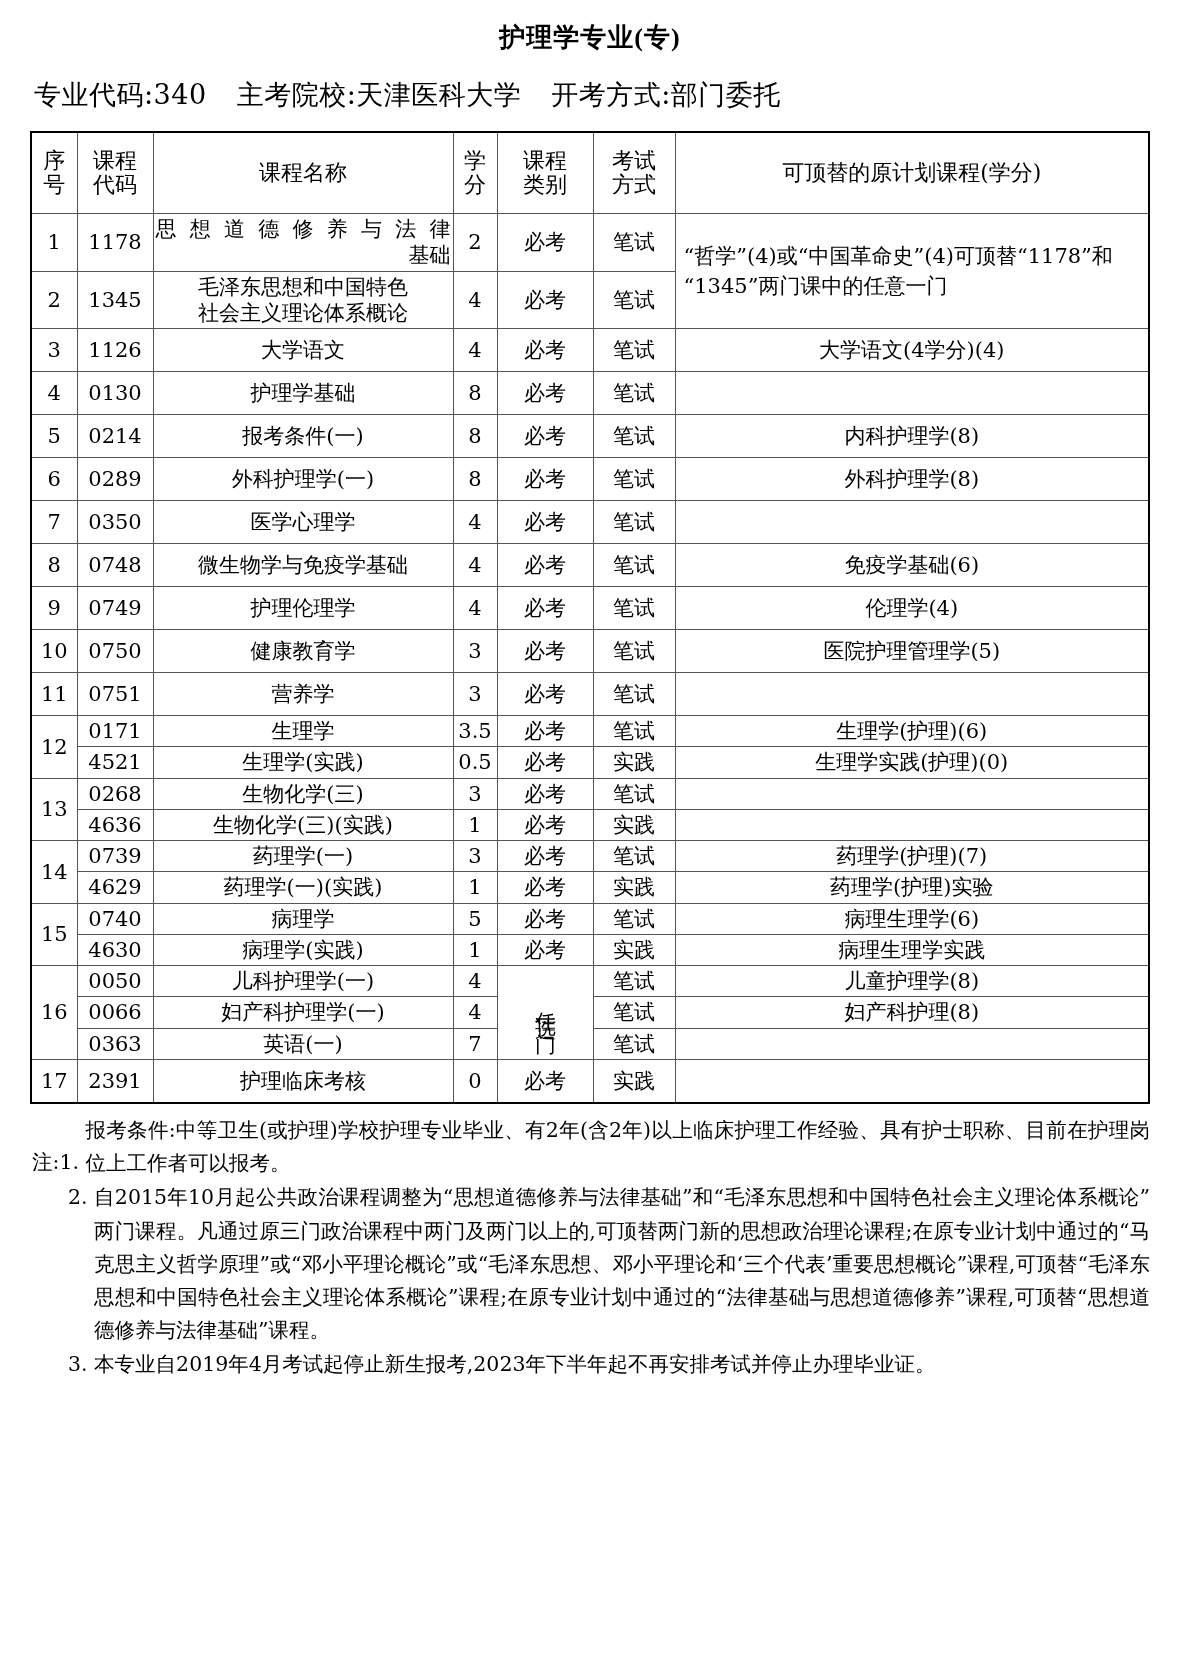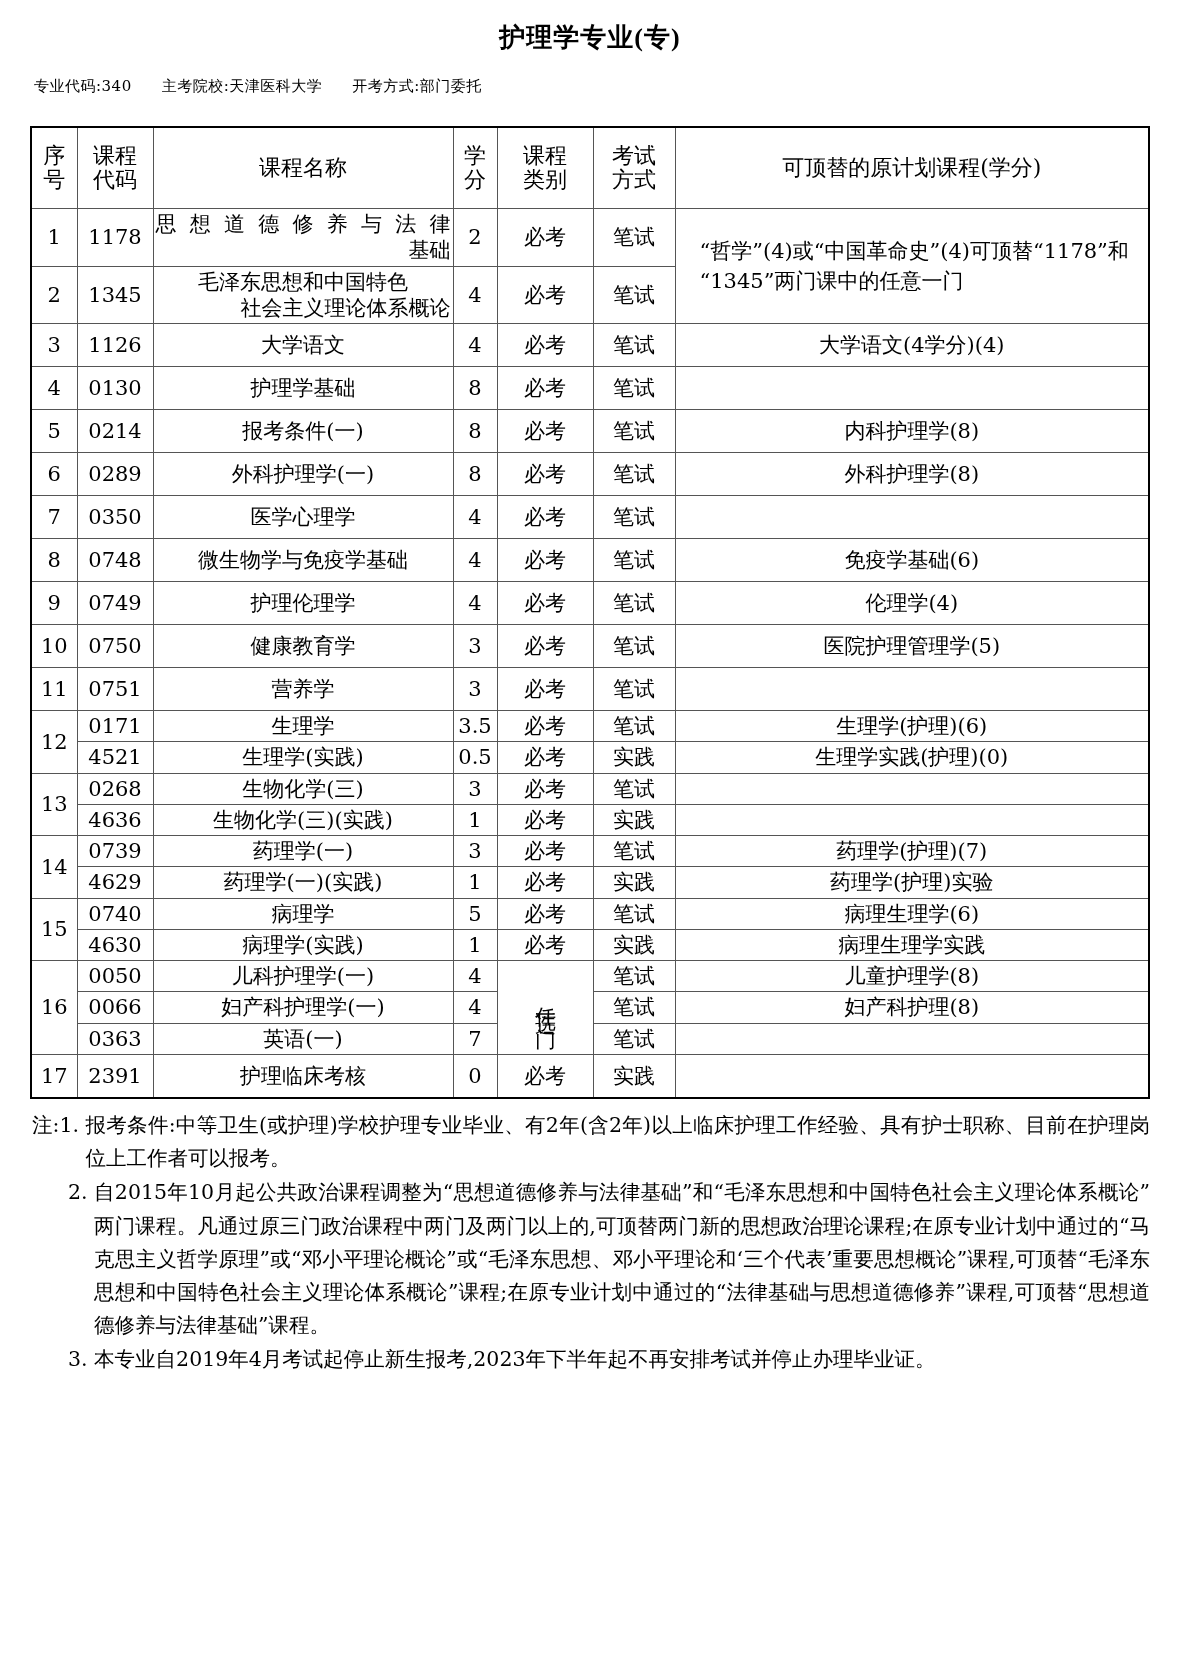--- a/index.html
+++ b/index.html
@@ -25,22 +25,22 @@
   .doc-title {
     text-align: center;
     font-size: 26px;
     font-weight: 700;
     letter-spacing: 1px;
     margin: 22px 0 0 0;
     line-height: 1.2;
     font-family: Liberation Serif, serif;
   }
   .meta-line {
-    font-size: 15px;
-    margin: 24px 0 30px 4px;
+    font-size: 27px;
+    margin: 24px 0 18px 4px;
     letter-spacing: 0.5px;
     white-space: nowrap;
   }
   .meta-line .meta-seg { margin-right: 30px; }
 
   table.course-table {
     border-collapse: collapse;
     width: 1118px;
     table-layout: fixed;
     margin-left: 0px;
@@ -83,21 +83,21 @@
   td.row-h1 { height: 38px; }
   td.row-h2 { height: 38px; }
   td.cell-sub {
     font-size: 21px;
     padding-left: 5px;
     padding-right: 5px;
   }
   td.cell-sub.left {
     text-align: left;
     line-height: 1.45;
-    padding-left: 24px;
+    padding-left: 8px;
   }
   .vert-inner {
     display: inline-block;
     writing-mode: vertical-rl;
     text-orientation: upright;
     letter-spacing: 7px;
     line-height: 1;
   }
   .notes {
     margin-top: 10px;
@@ -110,21 +110,21 @@
     margin-bottom: 1px;
   }
   .note-label {
     flex: 0 0 auto;
     white-space: nowrap;
   }
   .note-body {
     flex: 1 1 auto;
     text-align: justify;
   }
-  .note1 .note-label { padding-left: 2px; }
+  .note1 .note-label { padding-left: 2px; margin-top: 32px; }
   .note2 .note-label,
   .note3 .note-label { padding-left: 38px; }
 </style>
 </head>
 <body>
 
 <div class="page">
 
   <h1 class="doc-title">护理学专业(专)</h1>
 
@@ -181,21 +181,21 @@
         <td>必考</td>
         <td>笔试</td>
         <td class="cell-sub left" rowspan="2">“哲学”(4)或“中国革命史”(4)可顶替“1178”和“1345”两门课中的任意一门</td>
       </tr>
 
       <tr>
         <td>2</td>
         <td>1345</td>
         <td class="cell-name">
           <span style="display:block;">毛泽东思想和中国特色</span>
-          <span style="display:block;text-align:right;">社会主义理论体系概论</span>
+          <span style="display:block;">社会主义理论体系概论</span>
         </td>
         <td>4</td>
         <td>必考</td>
         <td>笔试</td>
       </tr>
 
       <tr>
         <td class="row-h1">3</td>
         <td>1126</td>
         <td class="cell-name">大学语文</td>

